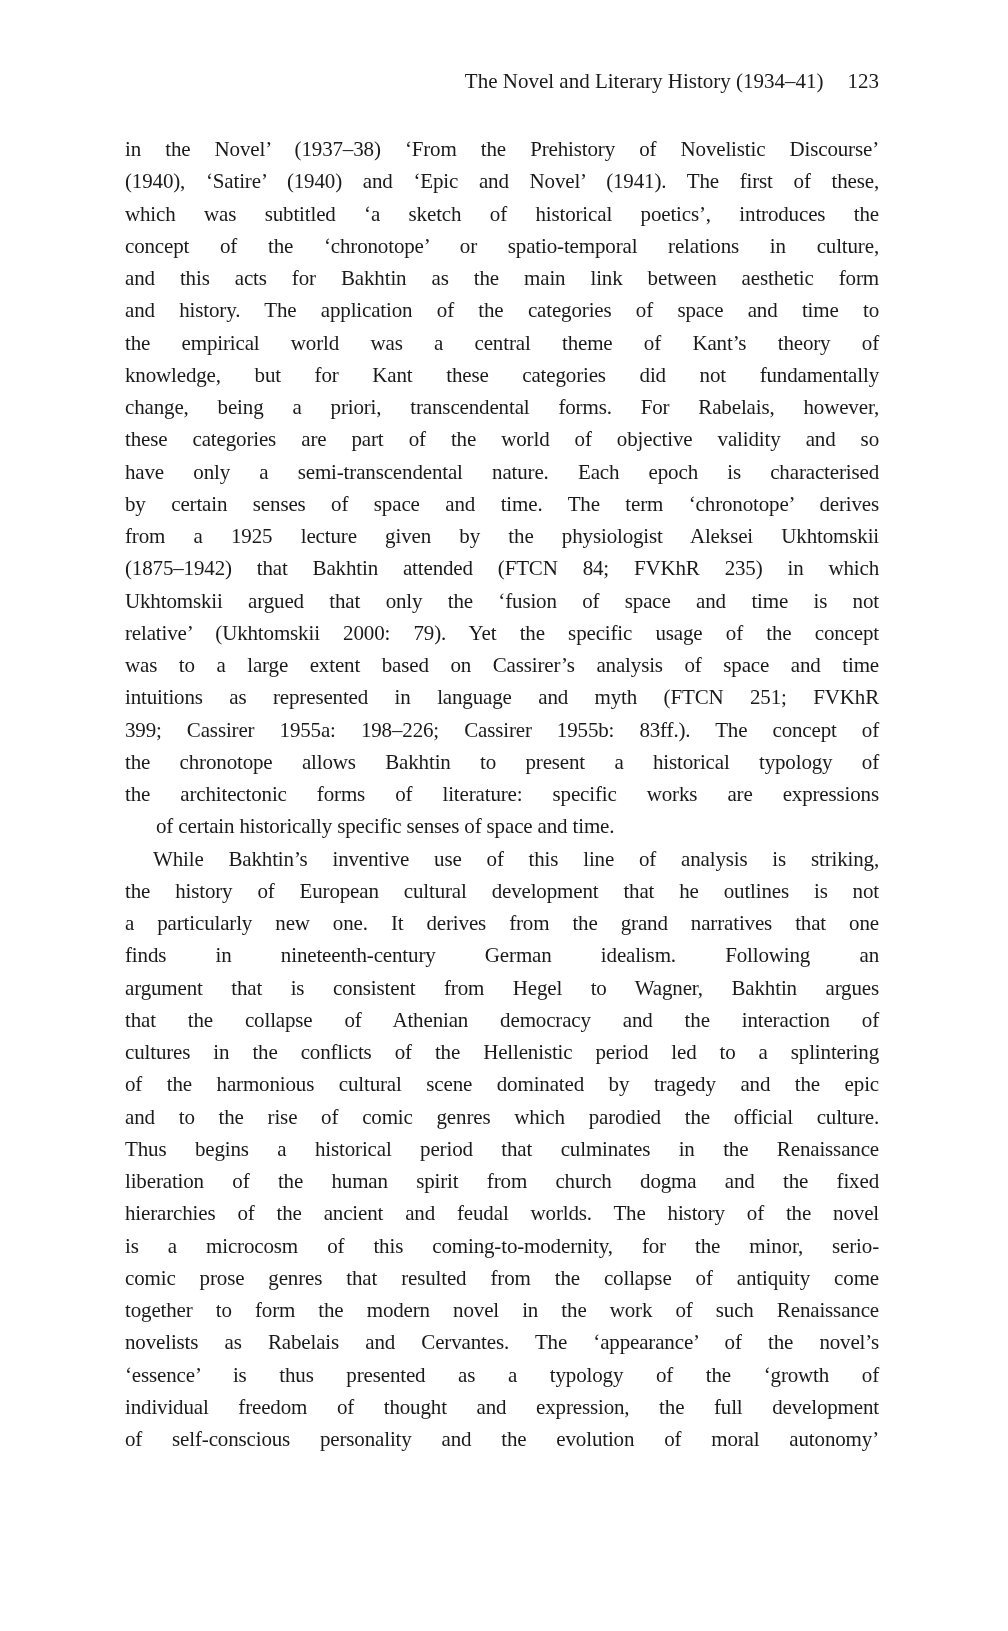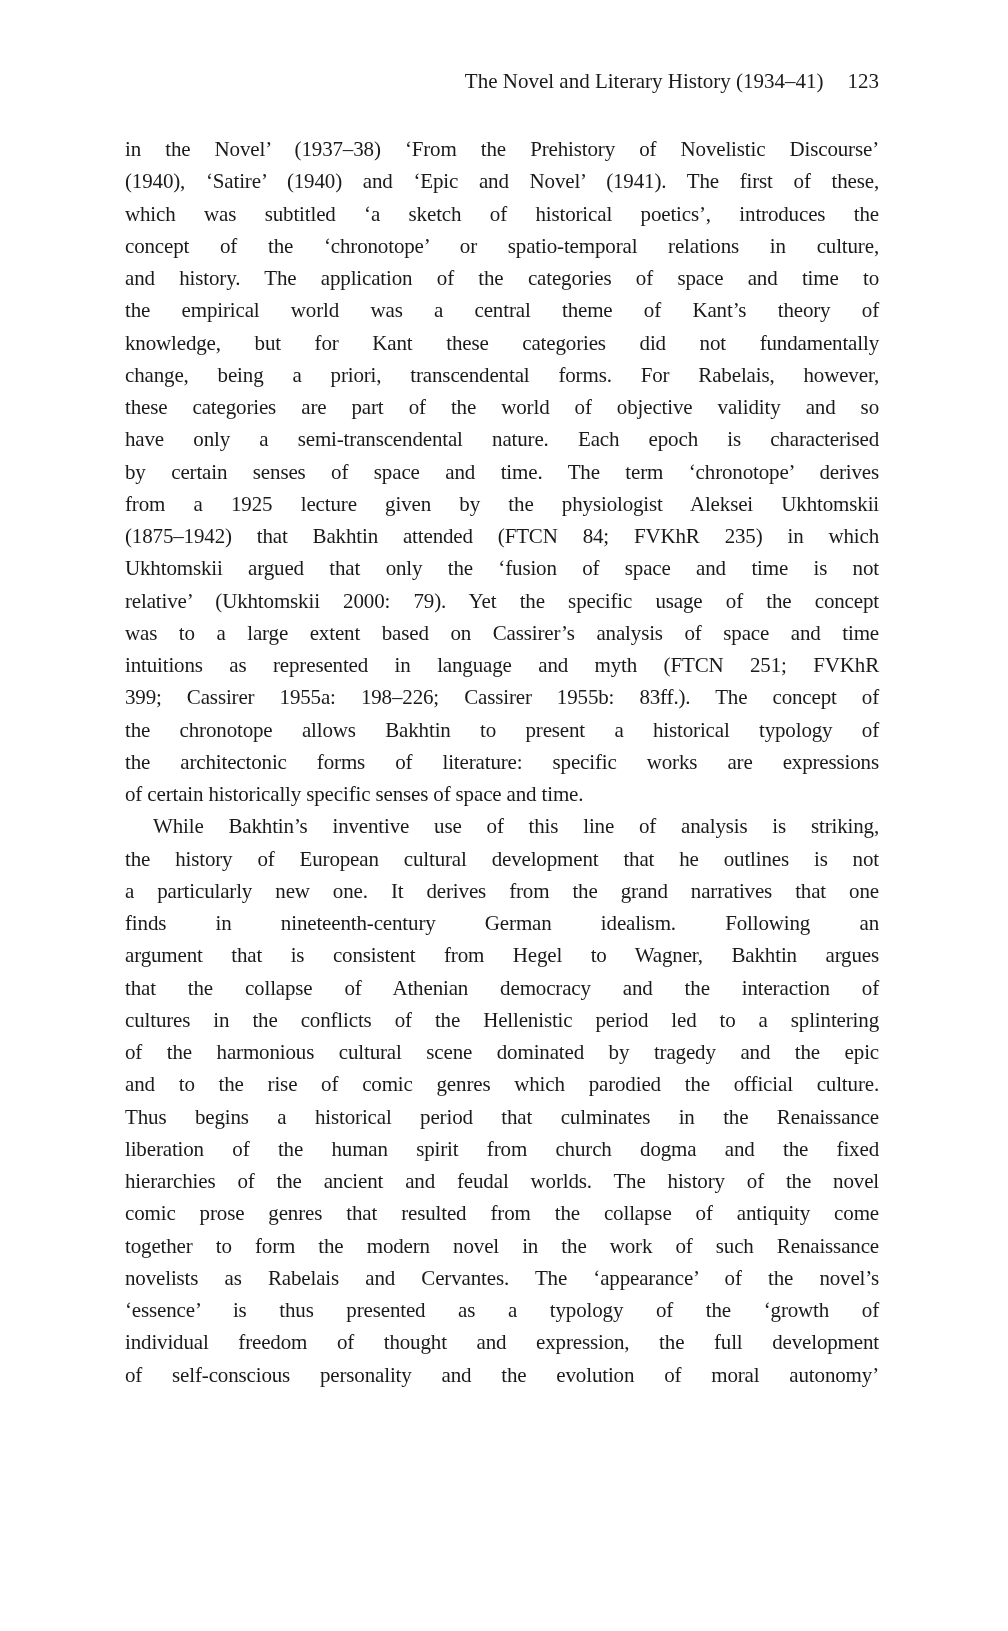--- a/index.html
+++ b/index.html
@@ -35,36 +35,37 @@
     .line {
       display: block;
       height: 32.25px;
       line-height: 32.25px;
       font-size: 21px;
       white-space: nowrap;
       text-align: justify;
       text-align-last: justify;
       letter-spacing: -0.15px;
     }
-    .line.last { text-align-last: left; }
+    .line.last { text-align-last: left; margin-left: 31px; }
     .line.indent { padding-left: 28px; }
   </style>
 </head>
 <body>
 
 <div class="running-head">
   <span class="head-title">The Novel and Literary History (1934–41)</span><span class="page-number">123</span>
 </div>
 
 <div class="body-text">
   <div id="para-0" class="paragraph">
       <span class="line">in the Novel’ (1937–38) ‘From the Prehistory of Novelistic Discourse’</span>
       <span class="line">(1940), ‘Satire’ (1940) and ‘Epic and Novel’ (1941). The first of these,</span>
       <span class="line">which was subtitled ‘a sketch of historical poetics’, introduces the</span>
       <span class="line">concept of the ‘chronotope’ or spatio-temporal relations in culture,</span>
+      <span class="line">and this acts for Bakhtin as the main link between aesthetic form</span>
       <span class="line">and history. The application of the categories of space and time to</span>
       <span class="line">the empirical world was a central theme of Kant’s theory of</span>
       <span class="line">knowledge, but for Kant these categories did not fundamentally</span>
       <span class="line">change, being a priori, transcendental forms. For Rabelais, however,</span>
       <span class="line">these categories are part of the world of objective validity and so</span>
       <span class="line">have only a semi-transcendental nature. Each epoch is characterised</span>
       <span class="line">by certain senses of space and time. The term ‘chronotope’ derives</span>
       <span class="line">from a 1925 lecture given by the physiologist Aleksei Ukhtomskii</span>
       <span class="line">(1875–1942) that Bakhtin attended (FTCN 84; FVKhR 235) in which</span>
       <span class="line">Ukhtomskii argued that only the ‘fusion of space and time is not</span>
@@ -82,20 +83,21 @@
       <span class="line">a particularly new one. It derives from the grand narratives that one</span>
       <span class="line">finds in nineteenth-century German idealism. Following an</span>
       <span class="line">argument that is consistent from Hegel to Wagner, Bakhtin argues</span>
       <span class="line">that the collapse of Athenian democracy and the interaction of</span>
       <span class="line">cultures in the conflicts of the Hellenistic period led to a splintering</span>
       <span class="line">of the harmonious cultural scene dominated by tragedy and the epic</span>
       <span class="line">and to the rise of comic genres which parodied the official culture.</span>
       <span class="line">Thus begins a historical period that culminates in the Renaissance</span>
       <span class="line">liberation of the human spirit from church dogma and the fixed</span>
       <span class="line">hierarchies of the ancient and feudal worlds. The history of the novel</span>
+      <span class="line">is a microcosm of this coming-to-modernity, for the minor, serio-</span>
       <span class="line">comic prose genres that resulted from the collapse of antiquity come</span>
       <span class="line">together to form the modern novel in the work of such Renaissance</span>
       <span class="line">novelists as Rabelais and Cervantes. The ‘appearance’ of the novel’s</span>
       <span class="line">‘essence’ is thus presented as a typology of the ‘growth of</span>
       <span class="line">individual freedom of thought and expression, the full development</span>
       <span class="line">of self-conscious personality and the evolution of moral autonomy’</span>
     </div>
 </div>
 
 </body></html>

